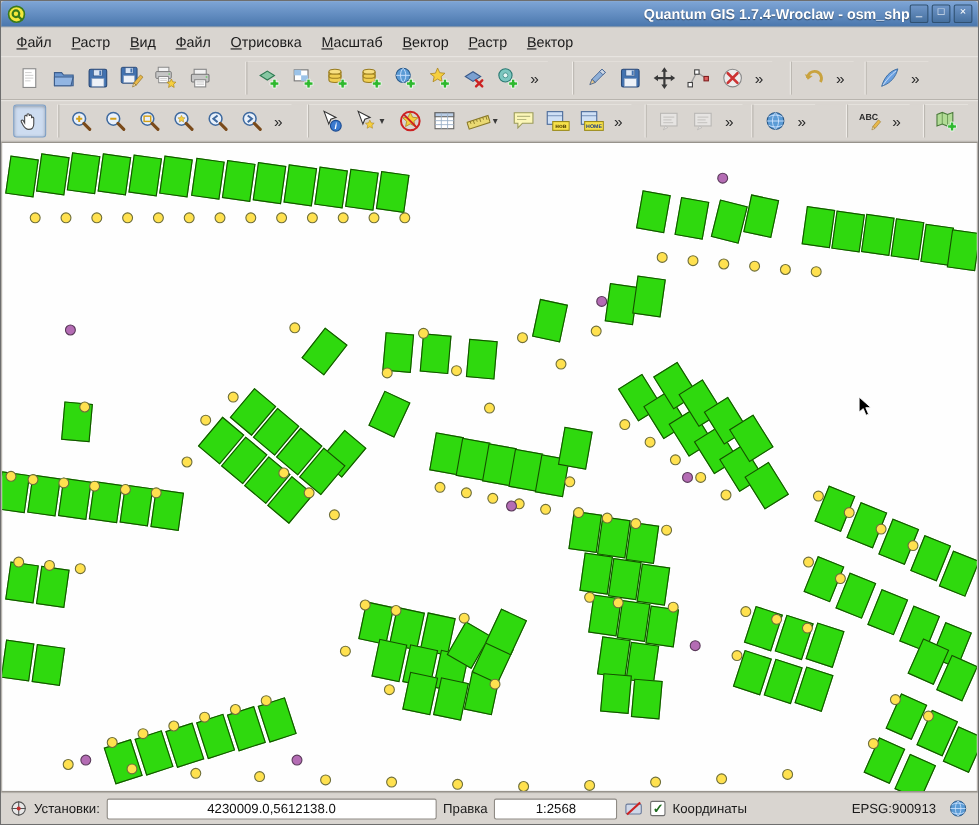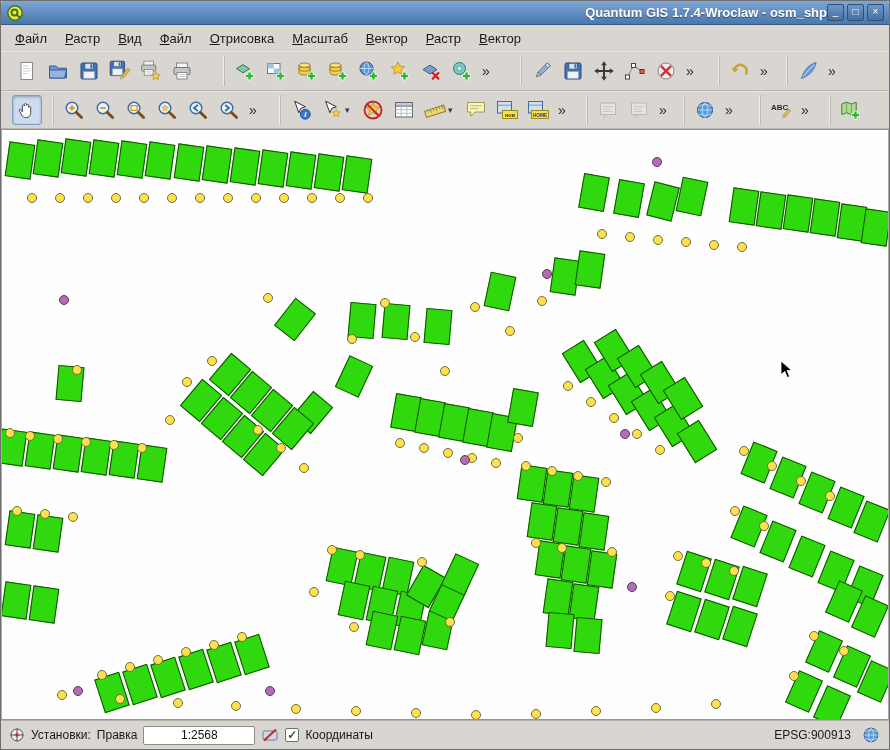--- a/index.html
+++ b/index.html
@@ -470,21 +470,21 @@
         <div class="tb-btn">
           <span class="tb-icon">
             <svg width="22" height="22" viewBox="0 0 22 22">
               <circle cx="11" cy="11" r="7.6" fill="#5b9bd5" stroke="#2a5a8a"></circle>
               <path d="M3.4 11 h15.2 M11 3.4 c3.7 3.7 3.7 11.5 0 15.2 M11 3.4 c-3.7 3.7 -3.7 11.5 0 15.2 M4.6 7.2 c4 -2.1 8.8 -2.1 12.8 0 M4.6 14.8 c4 2.1 8.8 2.1 12.8 0" fill="none" stroke="#cfe4ff" stroke-width="0.8"></path>
             </svg>
           </span>
         </div>
         <div class="tb-chevron">»</div>
       </div>
-      <div class="tb-group" style="margin-left: 18px;">
+      <div class="tb-group" style="margin-left: 28px;">
         <div class="tb-btn">
           <span class="tb-icon">
             <svg width="22" height="22" viewBox="0 0 22 22">
               <text x="1" y="10.5" font-size="8" font-weight="bold" fill="#2a2a2a">ABC</text>
               <g transform="rotate(40 16 15)">
                 <rect x="14.7" y="9.5" width="2.7" height="8" fill="#e8b84b" stroke="#8a6a1a" stroke-width="0.4"></rect>
                 <path d="M14.7 17.5 l1.35 2.8 1.35 -2.8 z" fill="#f2dcae" stroke="#8a6a1a" stroke-width="0.4"></path>
               </g>
             </svg>
           </span>
@@ -739,20 +739,21 @@
 
   <div class="statusbar">
     <span class="sb-icon">
       <svg width="16" height="16" viewBox="0 0 16 16">
           <circle cx="8" cy="8" r="6" fill="#e8e8e8" stroke="#555"></circle>
           <path d="M8 1.5 V14.5 M1.5 8 H14.5" stroke="#555" stroke-width="1"></path>
           <circle cx="8" cy="8" r="1.8" fill="#c03030"></circle>
         </svg>
     </span>
     <span class="sb-label">Установки:</span>
+    <input class="sb-field coords" readonly="" value="4230009.0,5612138.0" style="">
     <span class="sb-label">Правка</span>
     <input class="sb-field scale" readonly="" value="1:2568" style="">
     <span class="sb-icon">
       <svg width="18" height="18" viewBox="0 0 18 18">
           <rect x="2" y="5" width="14" height="9" rx="1.5" fill="#cfd8e8" stroke="#6a7a9a"></rect>
           <path d="M3 14.5 L15 3.5" stroke="#cc2222" stroke-width="2"></path>
         </svg>
     </span>
     <span class="checkbox">
       <span class="check">✓</span>

